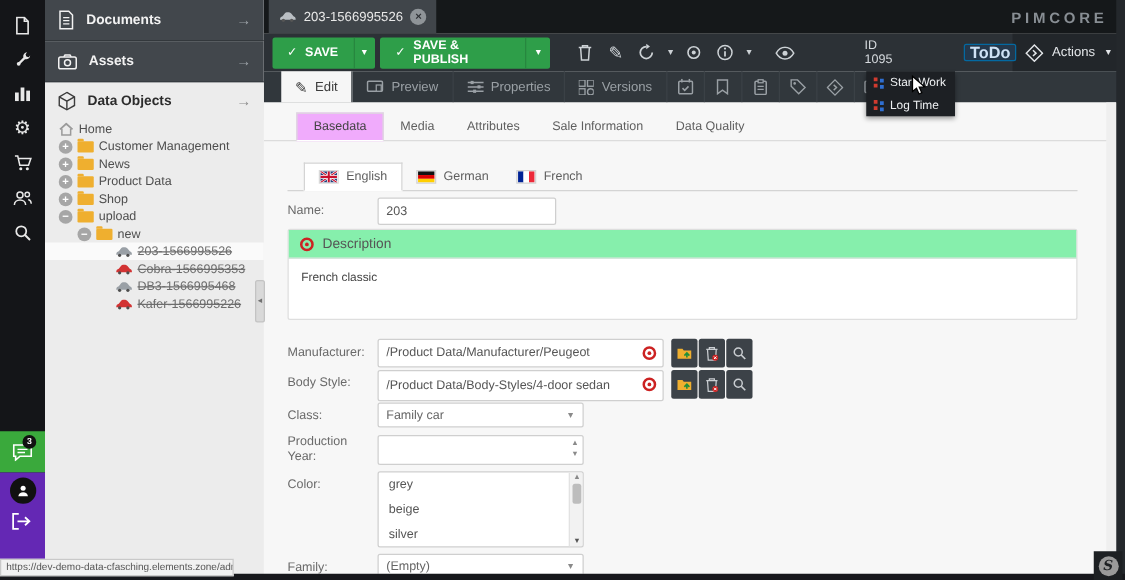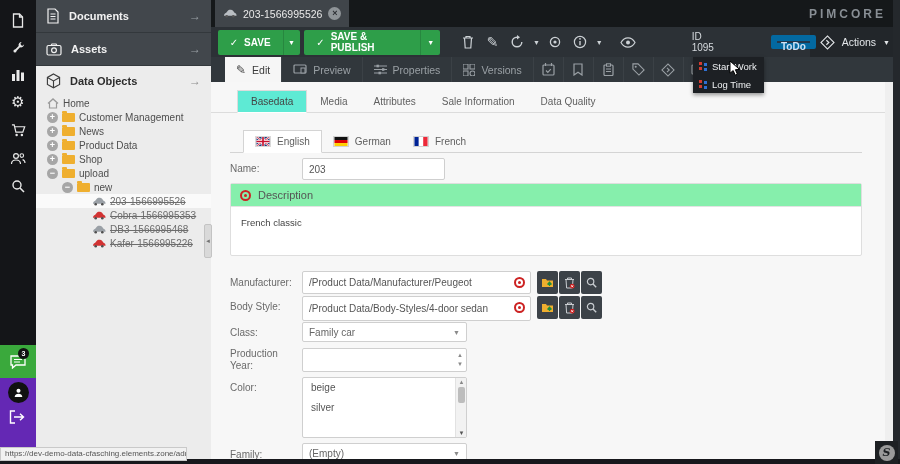--- a/index.html
+++ b/index.html
@@ -42,21 +42,21 @@
   .logo { position:absolute; right:14px; top:7px; color:#888e94; font-size:12px; font-weight:bold; letter-spacing:3px; }
 
   .toolbar { position:absolute; left:0; top:27px; right:0; height:30px; background:#2c3136; display:flex; align-items:center; color:#ccd1d5; }
   .btn-green { height:25px; background:#2e9e49; color:#fff; font-size:10px; font-weight:bold; display:flex; align-items:center; border-radius:2px; overflow:hidden; cursor:pointer; }
   .btn-green .bmain { display:flex; align-items:center; gap:6px; padding:0 12px; height:100%; }
   .btn-green .bcaret { width:21px; height:100%; display:flex; align-items:center; justify-content:center; border-left:1px solid #27873f; font-size:7px; }
   .tb-ic { width:26px; height:25px; display:flex; align-items:center; justify-content:center; cursor:pointer; }
   .tb-caret { font-size:7px; width:14px; text-align:center; cursor:pointer; }
   .tb-text { font-size:10px; color:#d6dade;margin-left:38px; }
   .actions-btn { height:30px; display:flex; align-items:center; gap:7px; padding:0 10px; background:#22262a; color:#e3e6e9; font-size:10.5px; cursor:pointer; }
-  .todo { position:absolute; left:560px; top:8px; height:14px; padding:0 4px; background:#24384c; border:6px solid #0369a1; border-radius:2px; color:#cfe2f5; font-size:10px; font-weight:bold; line-height:12px; }
+  .todo { position:absolute; left:560px; top:8px; height:14px; padding:0 4px; background:#24384c; border:1px solid #0369a1; border-radius:2px; color:#cfe2f5; font-size:13px; font-weight:bold; line-height:12px; }
 
   .toolbar2 { position:absolute; left:0; top:57px; right:0; height:25px; background:#31373c; display:flex; align-items:stretch; color:#9aa0a5; font-size:10.5px; }
   .etab { display:flex; align-items:center; gap:6px; padding:0 11px; border-right:1px solid #3b4146; cursor:pointer; }
   .etab.active { background:#f6f6f6; color:#3b3b3b; }
   .etab-ico { display:flex; }
   .t2-ic { width:30px; display:flex; align-items:center; justify-content:center; border-right:1px solid #3b4146; cursor:pointer; }
 
   
   .menu { position:absolute; left:482px; top:57px; width:71px; background:#1d2024; z-index:40; box-shadow:0 2px 4px rgba(0,0,0,.4); }
   .menu-item { height:18px; display:flex; align-items:center; gap:5px; padding:0 6px; color:#eef0f2; font-size:9.5px; cursor:pointer; white-space:nowrap; }
@@ -64,21 +64,21 @@
   .wf-ico i { position:absolute; width:3px; height:3px; }
   .wf-ico .r1{left:0;top:0;background:#d23b2f;} .wf-ico .r2{left:0;top:5px;background:#d23b2f;}
   .wf-ico .b1{right:0;top:1px;background:#2f6fd2;} .wf-ico .b2{right:0;top:6px;background:#2f6fd2;}
 
   .cursor { position:absolute; left:518px; top:60px; z-index:50; }
 
   
   .content { position:absolute; left:0; top:82px; right:7px; bottom:5px; background:#f7f7f7; overflow:hidden; }
   .ctabs { position:absolute; left:0; right:0; top:8px; height:23px; border-bottom:1px solid #dcdcdc; display:flex; padding-left:26px; font-size:10px; color:#5f5f5f; }
   .ctab { padding:0 13px; display:flex; align-items:center; cursor:pointer; }
-  .ctab.active { background:#5eead4; border:1px solid #dcdcdc; border-bottom:1px solid #fff; margin-bottom:-1px; color:#444; }
+  .ctab.active { background:#f0abfc; border:1px solid #dcdcdc; border-bottom:1px solid #fff; margin-bottom:-1px; color:#444; }
 
   .ltabs { position:absolute; left:19px; width:632px; top:48px; height:23px; border-bottom:1px solid #d4d4d4; display:flex; padding-left:13px; font-size:10px; color:#5f5f5f; }
   .ltab { padding:0 11px; display:flex; align-items:center; gap:6px; cursor:pointer; }
   .ltab.active { background:#fff; border:1px solid #d4d4d4; border-bottom:1px solid #fff; margin-bottom:-1px; }
   .flag { width:16px; height:11px; display:block; border:1px solid rgba(0,0,0,.15); }
 
   .flabel { position:absolute; left:19px; font-size:10px; color:#6a6a6a; }
   .tinput { position:absolute; background:#fff; border:1px solid #cfcfcf; border-radius:2px; font-size:10px; color:#555; padding:0 6px; font-family:inherit; }
   .selbox { position:absolute; background:#fff; border:1px solid #cfcfcf; border-radius:2px; font-size:10px; color:#666; display:flex; align-items:center; padding:0 6px; cursor:pointer; }
   .selbox .car8 { margin-left:auto; color:#8a8a8a; font-size:7px; }
@@ -586,20 +586,21 @@
         <span class="car8">▼</span>
       </div>
 
       <div class="flabel" style="top:266px;width:62px;line-height:12px">Production Year:</div>
       <div class="spin" style="left:91px;top:266px;width:165px;height:24px">
         <div class="arrows">▲<br>▼</div>
       </div>
 
       <div class="flabel" style="top:300px">Color:</div>
       <div class="listbox">
+        <div class="opt">grey</div>
         <div class="opt">beige</div>
         <div class="opt">silver</div>
         <div class="lb-scroll">
           <div class="up">▲</div>
           <div class="thumb"></div>
           <div class="dn">▼</div>
         </div>
       </div>
 
       <div class="flabel" style="top:367px">Family:</div>

